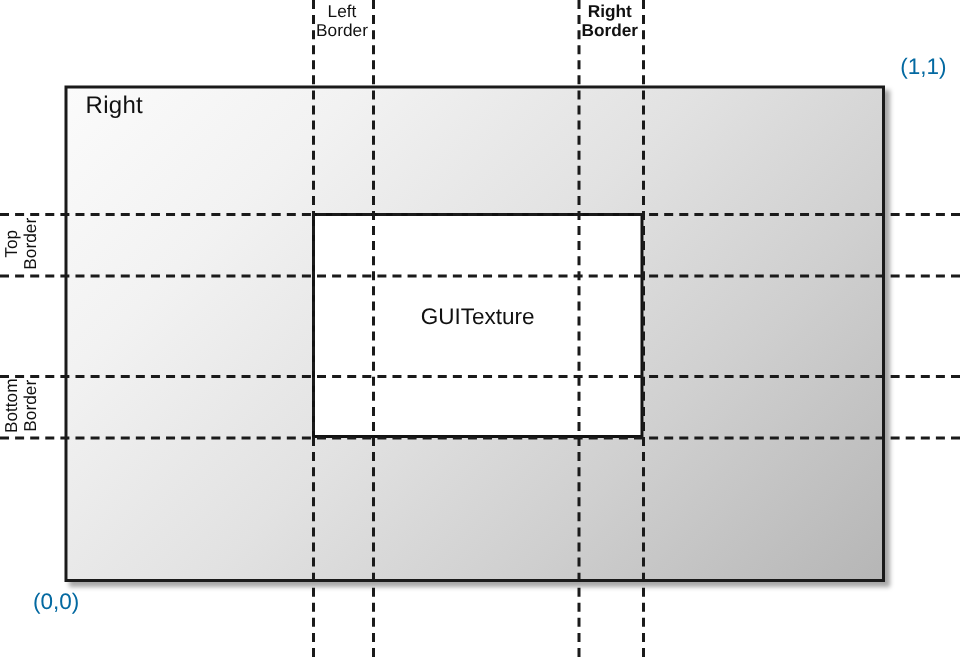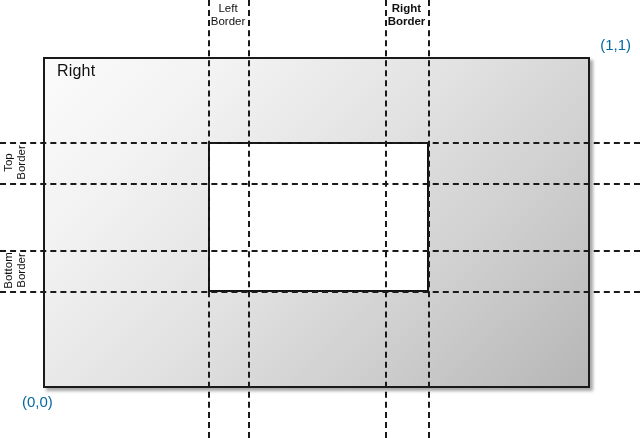--- a/index.html
+++ b/index.html
@@ -133,20 +133,21 @@
   <div class="vline" style="left:385px;"></div>
   <div class="vline" style="left:428px;"></div>
 
   <div class="hline" style="top:142px;"></div>
   <div class="hline" style="top:183px;"></div>
   <div class="hline" style="top:250px;"></div>
   <div class="hline" style="top:291px;"></div>
 
   <div id="screen-label">Right</div>
 
+  <div id="guitexture-label">GUITexture</div>
 
   <div class="top-label" style="left:208px; width:40px; top:2px;">
     <div>Left</div>
     <div>Border</div>
   </div>
 
   <div class="top-label" style="left:385px; width:43px; top:2px;font-weight:bold;">
     <div>Right</div>
     <div>Border</div>
   </div>

